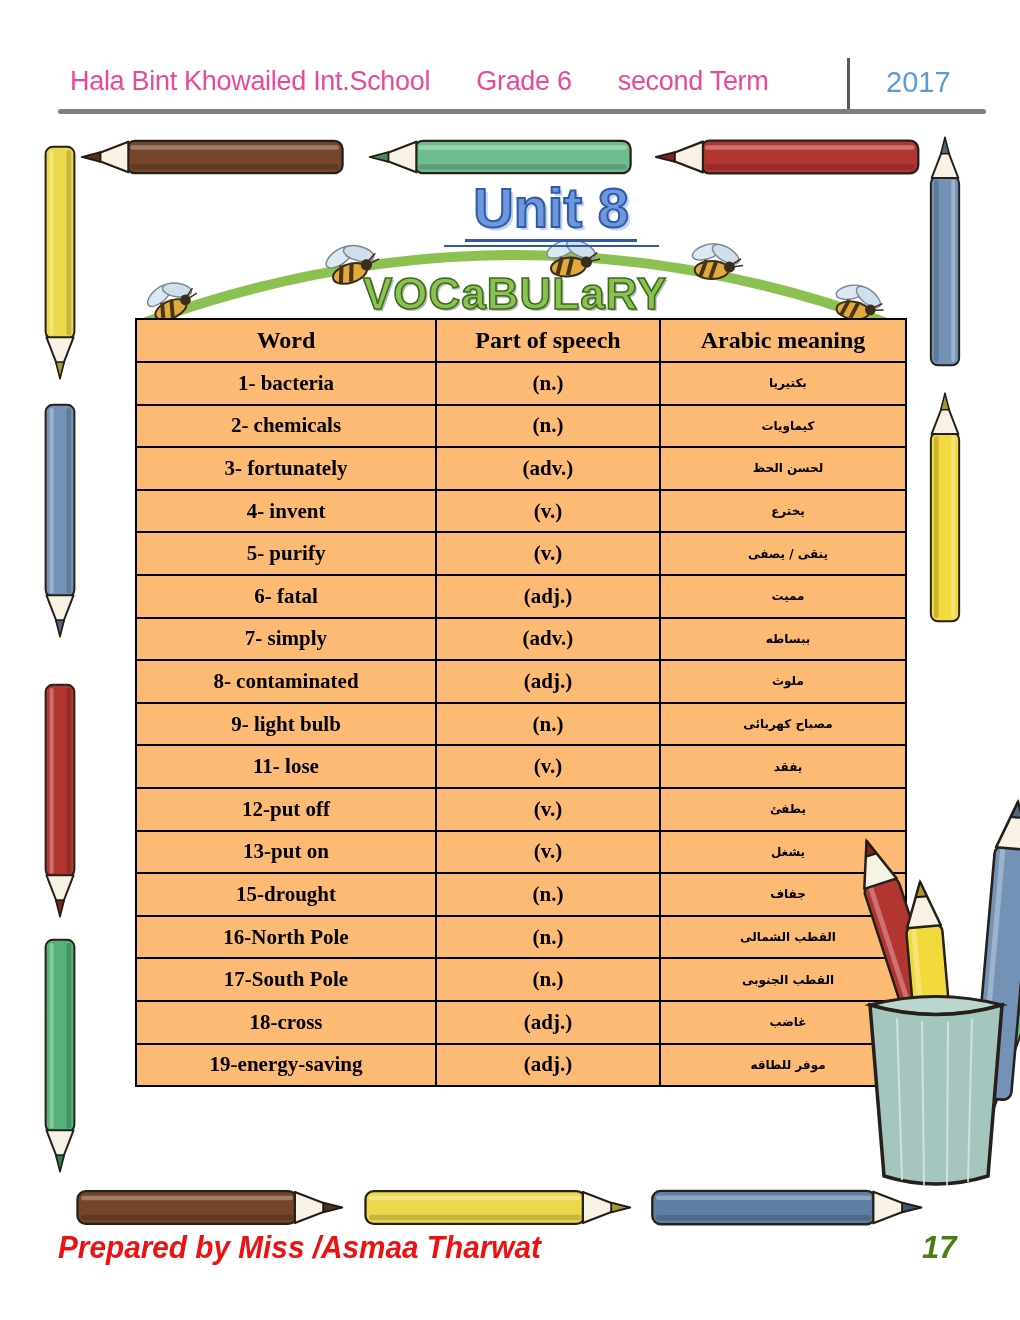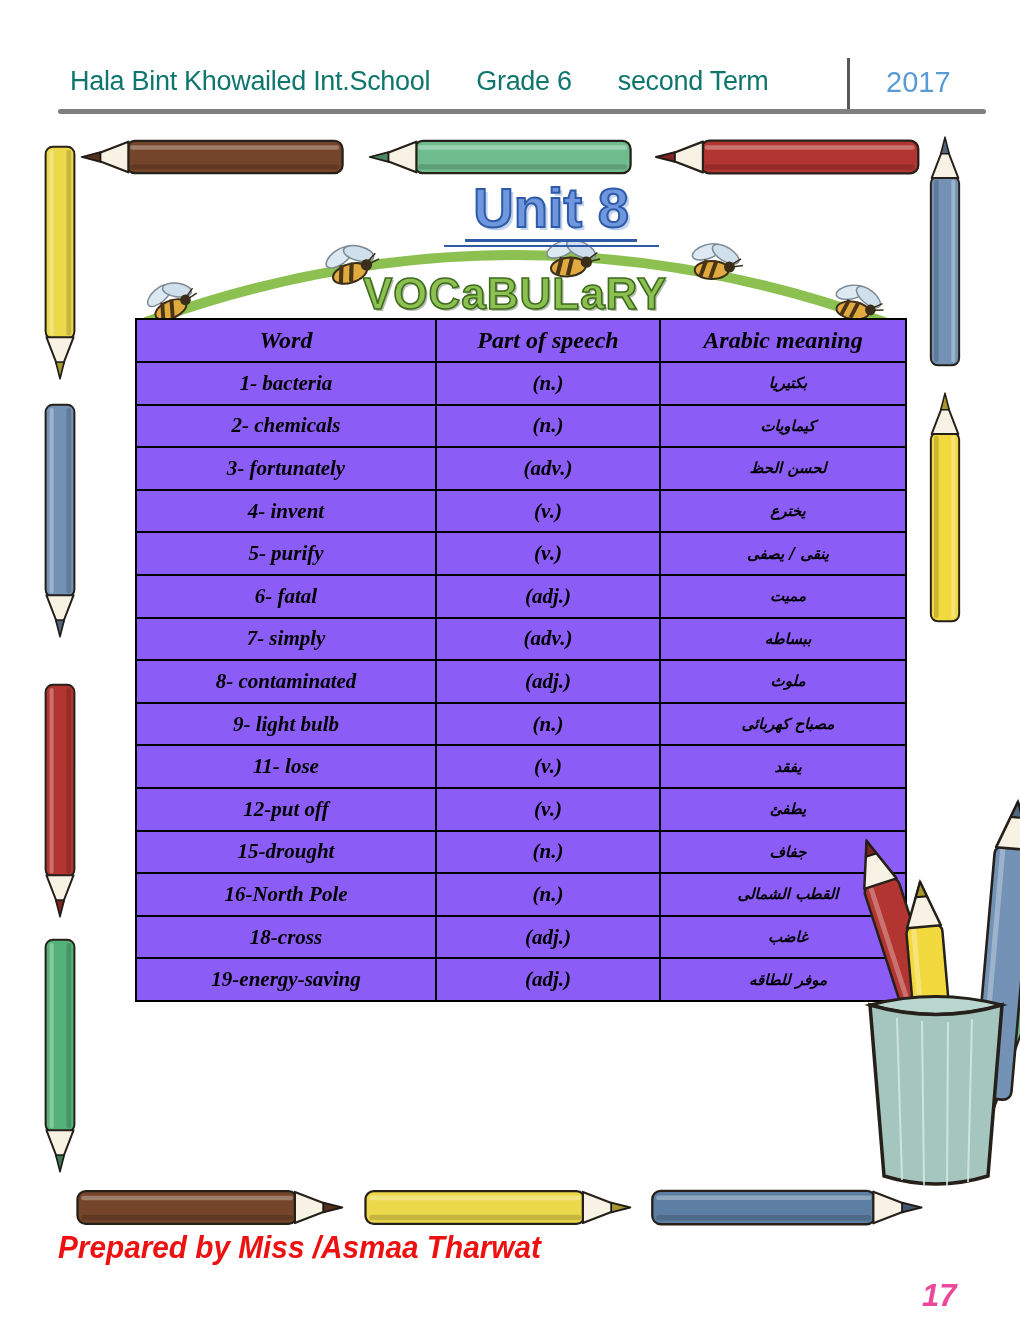--- a/index.html
+++ b/index.html
@@ -1,21 +1,21 @@
 <!DOCTYPE html>
 <html><head>
 <meta charset="utf-8">
 <style>
   html,body{margin:0;padding:0;background:#ffffff;}
   body{width:1020px;height:1320px;position:relative;overflow:hidden;
        font-family:"Liberation Serif",serif;}
 
   
   .header-row{position:absolute;top:66px;left:70px;font-family:"Liberation Sans",sans-serif;
-              font-size:27px;color:#0f766e;letter-spacing:-0.3px;white-space:nowrap;}
+              font-size:27px;color:#ec4899;letter-spacing:-0.3px;white-space:nowrap;}
   .header-row span{margin-right:46px;}
   .header-divider{position:absolute;left:847px;top:58px;width:3px;height:52px;background:#595959;}
   .header-year{position:absolute;left:886px;top:66px;font-family:"Liberation Sans",sans-serif;
                font-size:29px;color:#5b9bd5;}
   .header-rule{position:absolute;left:58px;top:109px;width:928px;height:5px;background:#7f7f7f;border-radius:3px;}
 
   
   .unit-title{position:absolute;top:180px;left:0;width:100%;text-align:center;z-index:4;margin-left:41px;}
   .unit-title .txt{display:inline-block;font-family:"Liberation Sans",sans-serif;font-weight:bold;
         font-size:56px;line-height:1.0;color:#6f97dd;-webkit-text-stroke:2px #2e5aa8;
@@ -25,40 +25,40 @@
   
   .banner{position:absolute;left:138px;top:240px;width:754px;height:84px;z-index:1;}
   .banner svg{position:absolute;left:0;top:0;}
   .banner-word{position:absolute;left:50%;top:32px;transform:translateX(-50%);
         font-family:"Liberation Sans",sans-serif;font-weight:bold;font-size:44px;line-height:1;
         color:#8cc152;-webkit-text-stroke:1.6px #3e6b1e;letter-spacing:1px;
         text-shadow:2px 2px 0 rgba(40,70,20,.35);white-space:nowrap;}
 
   
   table.vocab{position:absolute;left:135px;top:318px;width:770px;border-collapse:collapse;
-        table-layout:fixed;background:#8b5cf6;z-index:2;font-weight:bold;font-style:italic;}
+        table-layout:fixed;background:#fdba74;z-index:2;font-weight:bold;}
   .vocab th,.vocab td{border:2px solid #000;text-align:center;vertical-align:middle;padding:0 4px;overflow:hidden;}
   .vocab thead th{height:41px;font-size:24px;font-family:"Liberation Serif",serif;}
   .vocab td{height:40.6px;font-size:21px;font-family:"Liberation Serif",serif;border-radius:21px;}
-  .vocab td.arabic{font-size:15px;font-family:"DejaVu Sans",sans-serif;direction:rtl;padding-left:14px;}
+  .vocab td.arabic{font-size:12px;font-family:"DejaVu Sans",sans-serif;direction:rtl;padding-left:14px;}
 
   
   .pencil{position:absolute;}
   .flip{transform:scaleX(-1);}
   .rot-down{transform:rotate(-90deg);transform-origin:center;}
   .rot-up{transform:rotate(90deg);transform-origin:center;}
   .cup-scene{position:absolute;left:852px;top:780px;z-index:6;}
   .bottom-deco{z-index:5;}
 
   
   .footer-text{position:absolute;left:58px;top:1230px;font-family:"Liberation Sans",sans-serif;
         font-weight:bold;font-style:italic;font-size:31px;color:#ee1111;transform:scaleX(.96);
         transform-origin:left;white-space:nowrap;z-index:7;}
   .footer-page{position:absolute;left:922px;top:1230px;font-family:"Liberation Sans",sans-serif;
-        font-weight:bold;font-style:italic;font-size:31px;color:#ec4899;z-index:7;margin-top:48px;}
+        font-weight:bold;font-style:italic;font-size:31px;color:#4d7c0f;z-index:7;}
 </style>
 </head>
 <body>
 
 <svg width="0" height="0" style="position:absolute" aria-hidden="true">
   <defs>
     <symbol id="pencil-h" viewBox="0 0 300 42">
       <rect x="54" y="3" width="240" height="36" rx="9" fill="var(--body,#888)" stroke="#26201a" stroke-width="2.5"></rect>
       <rect x="58" y="8" width="232" height="5" rx="2.5" fill="#ffffff" opacity="0.3"></rect>
       <rect x="58" y="29" width="232" height="6" rx="3" fill="#000000" opacity="0.16"></rect>
@@ -204,28 +204,38 @@
       <td class="word">11- lose</td>
       <td class="pos">(v.)</td>
       <td class="arabic">يفقد</td>
     </tr>
         <tr>
       <td class="word">12-put off</td>
       <td class="pos">(v.)</td>
       <td class="arabic">يطفئ</td>
     </tr>
         <tr>
+      <td class="word">13-put on</td>
+      <td class="pos">(v.)</td>
+      <td class="arabic">يشغل</td>
+    </tr>
+        <tr>
       <td class="word">15-drought</td>
       <td class="pos">(n.)</td>
       <td class="arabic">جفاف</td>
     </tr>
         <tr>
       <td class="word">16-North Pole</td>
       <td class="pos">(n.)</td>
       <td class="arabic">القطب الشمالى</td>
+    </tr>
+        <tr>
+      <td class="word">17-South Pole</td>
+      <td class="pos">(n.)</td>
+      <td class="arabic">القطب الجنوبى</td>
     </tr>
         <tr>
       <td class="word">18-cross</td>
       <td class="pos">(adj.)</td>
       <td class="arabic">غاضب</td>
     </tr>
         <tr>
       <td class="word">19-energy-saving</td>
       <td class="pos">(adj.)</td>
       <td class="arabic">موفر للطاقه</td>

